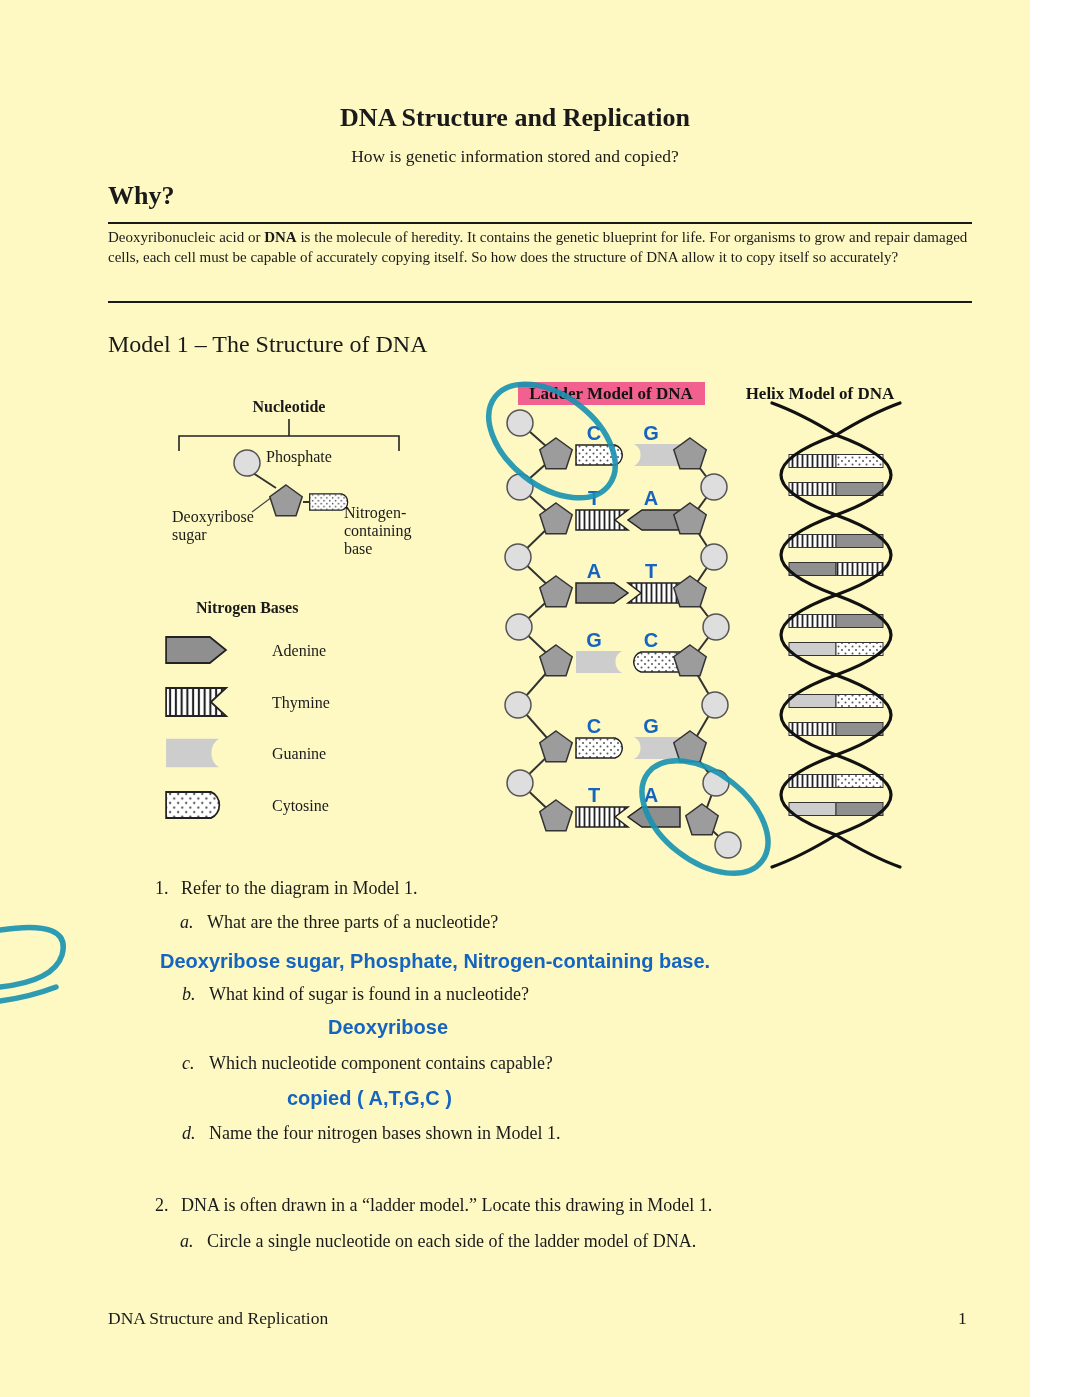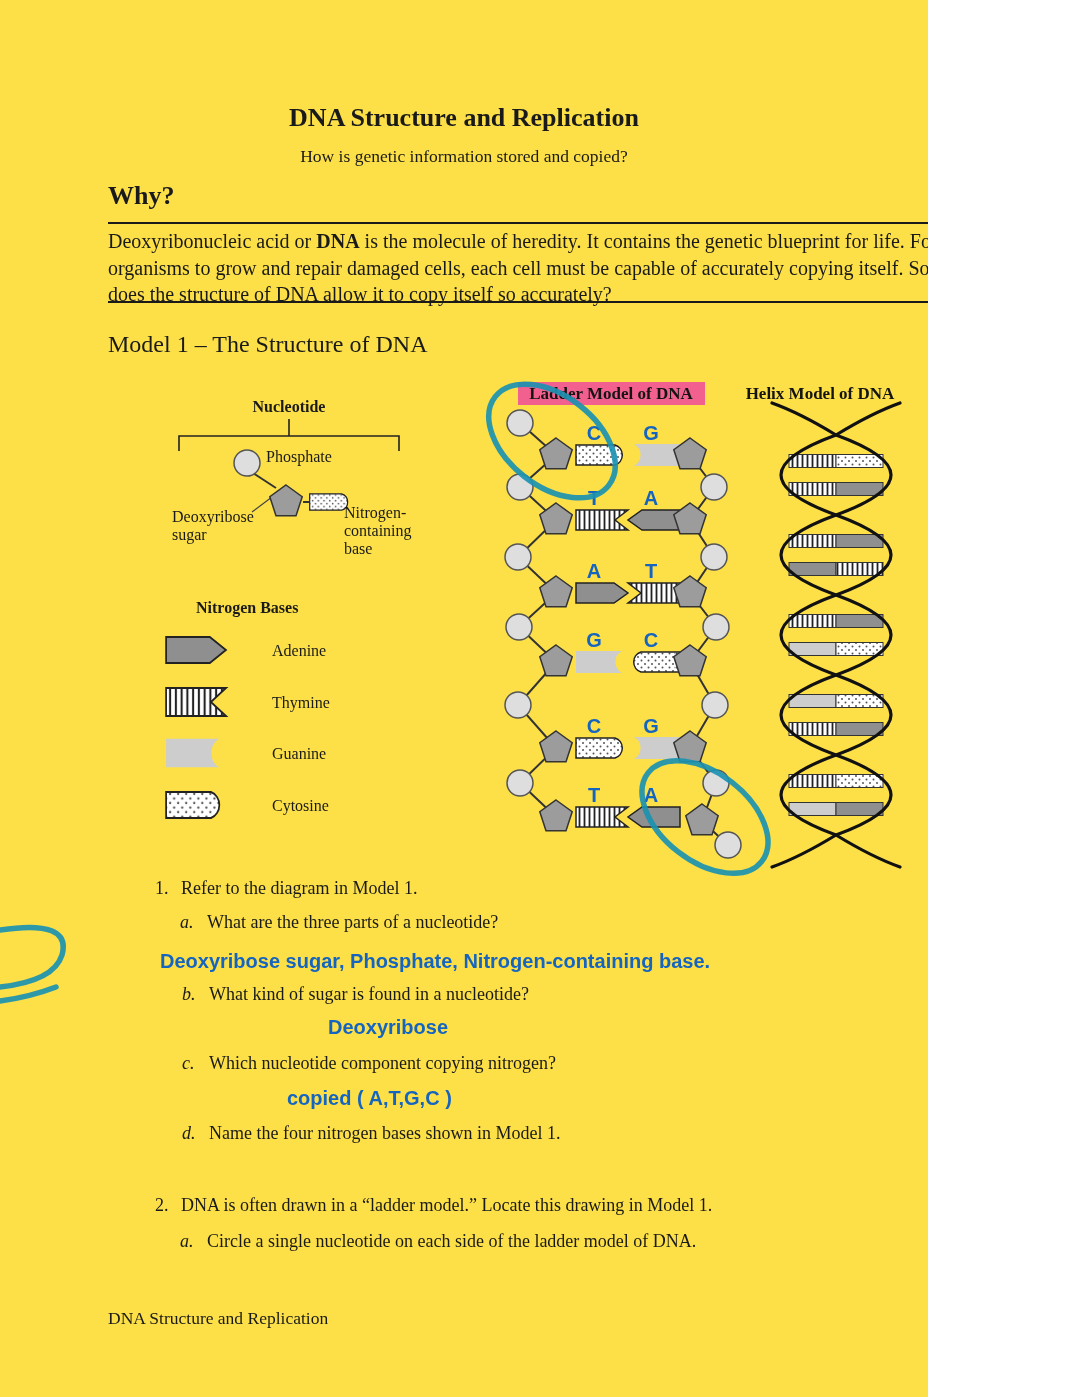--- a/index.html
+++ b/index.html
@@ -1,30 +1,30 @@
 <!DOCTYPE html>
 <html><head>
 <meta charset="utf-8">
 <style>
   * { margin:0; padding:0; box-sizing:border-box; }
   html,body { background:#ffffff; }
   .page {
-    position:relative; width:928px; height:1397px; background:#fde047;
+    position:relative; width:1030px; height:1397px; background:#fef9c3;
     font-family:"Liberation Serif", serif; color:#1a1a1a; overflow:hidden;
   }
   .doc-title { position:absolute; top:103px; left:0; width:100%; text-align:center;
     font-size:26px; font-weight:bold; }
   .doc-subtitle { position:absolute; top:146px; left:0; width:100%; text-align:center;
     font-size:17.5px; }
   .why-heading { position:absolute; top:181px; left:108px; font-size:26px; font-weight:bold; }
   .rule { position:absolute; left:108px; width:864px; border-top:2px solid #1a1a1a; }
   .rule1 { top:222px; }
   .rule2 { top:301px; }
   .why-text { position:absolute; top:228px; left:108px; width:868px;
-    font-size:20px; line-height:1.33; }
+    font-size:15px; line-height:1.33; }
   .model-heading { position:absolute; top:331px; left:108px; font-size:24px; font-weight:normal; }
   .diagram { position:absolute; top:375px; left:0; width:1080px; height:505px; }
   .squiggle { position:absolute; top:905px; left:0; width:100px; height:115px; }
   .q, .sub { position:absolute; font-size:18px; display:flex; }
   .q .num { width:26px; flex:none; }
   .sub .letter { width:27px; flex:none; font-style:italic; }
   .answer { position:absolute; font-family:"Liberation Sans", sans-serif; font-weight:bold;
     font-size:20px; color:#1565c0; white-space:nowrap; }
   .footer-left { position:absolute; top:1308px; left:108px; font-size:17.5px; }
   .footer-page { position:absolute; top:1308px; left:958px; font-size:17.5px; }
@@ -226,21 +226,21 @@
   <div class="answer" style="top:950px; left:160px;">Deoxyribose sugar, Phosphate, Nitrogen-containing base.</div>
 
   <div class="sub" style="top:984px; left:182px;">
     <span class="letter">b.</span>
     <span>What kind of sugar is found in a nucleotide?</span>
   </div>
   <div class="answer" style="top:1016px; left:328px;">Deoxyribose</div>
 
   <div class="sub" style="top:1053px; left:182px;">
     <span class="letter">c.</span>
-    <span>Which nucleotide component copying nitrogen?</span>
+    <span>Which nucleotide component contains capable?</span>
   </div>
   <div class="answer" style="top:1087px; left:287px;">copied ( A,T,G,C )</div>
 
   <div class="sub" style="top:1123px; left:182px;">
     <span class="letter">d.</span>
     <span>Name the four nitrogen bases shown in Model 1.</span>
   </div>
 
   <div class="q" style="top:1195px; left:155px;">
     <span class="num">2.</span>

